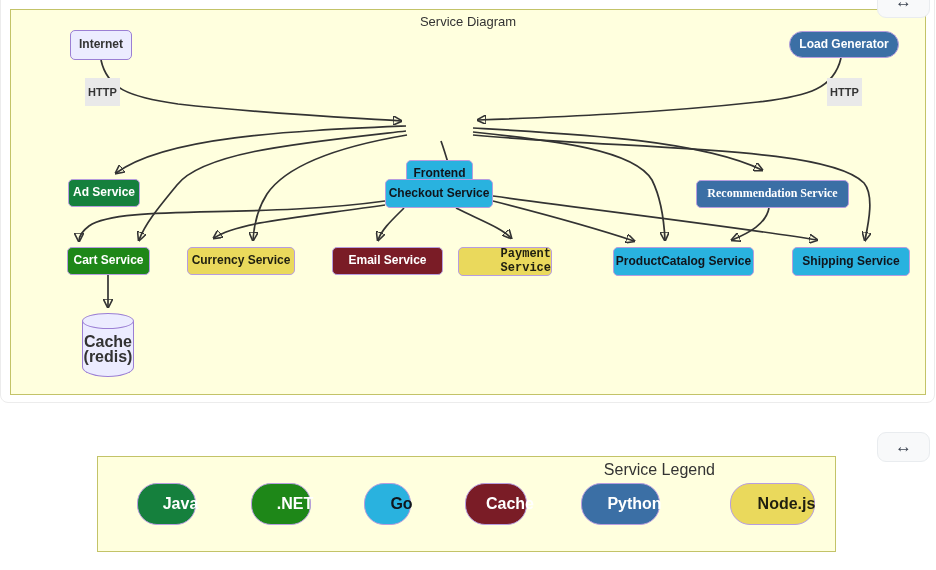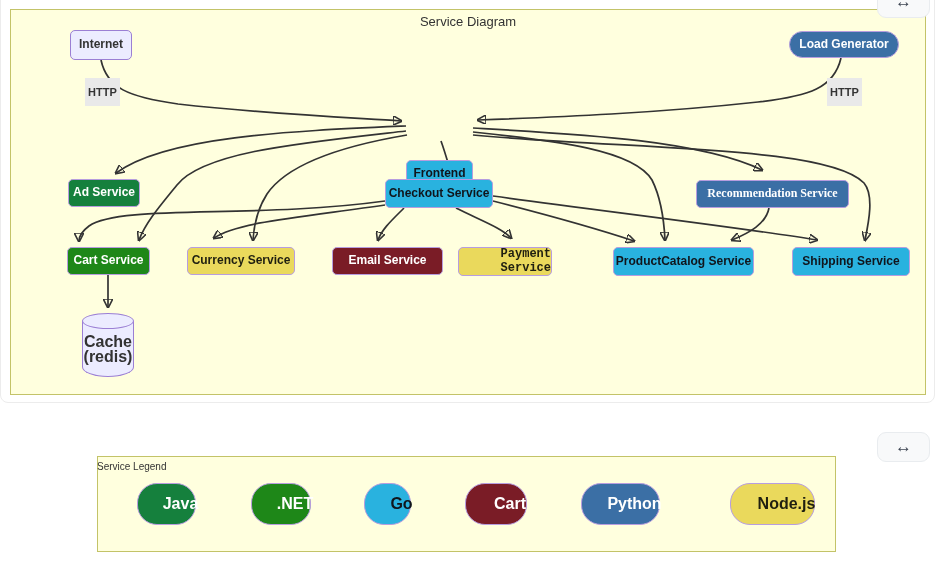--- a/index.html
+++ b/index.html
@@ -38,21 +38,21 @@
 
   
   .edge-label{background:#e9e9e9;color:#333;font-size:11px;font-weight:600;padding:8px 3px;z-index:9;}
 
   
   svg.edges{position:absolute;left:0;top:0;z-index:5;pointer-events:none;}
   svg.edges path{fill:none;stroke:#333333;stroke-width:1.7px;}
 
   
   .legend-box{left:97px;top:456px;width:739px;height:96px;background:#ffffde;border:1px solid #c3c368;}
-  .legend-title{left:97px;top:461px;width:618px;text-align:left;font-size:10px;color:#333;}
+  .legend-title{left:97px;top:461px;width:618px;text-align:right;font-size:16px;color:#333;}
   .legend-item{height:42px;display:flex;align-items:center;justify-content:center;
                font-size:16px;font-weight:600;border:1.3px solid #b79ddf;border-radius:20px;z-index:10;padding-left:28px;}
 </style>
 </head>
 <body>
 
 <div class="abs diagram-card"></div>
 
 <button class="abs expand-btn" style="left:877px;top:-14px;">
   <span>↔</span>
@@ -123,15 +123,15 @@
 <button class="abs expand-btn" style="left:877px;top:432px;height:30px;">
   <span>↔</span>
 </button>
 
 <div class="abs legend-box"></div>
 <div class="abs legend-title">Service Legend</div>
 
 <div class="abs legend-item n-java" style="left:137px;top:483px;width:59px;">Java</div>
 <div class="abs legend-item n-dotnet" style="left:251px;top:483px;width:60px;">.NET</div>
 <div class="abs legend-item n-go" style="left:364px;top:483px;width:47px;">Go</div>
-<div class="abs legend-item n-ruby" style="left:465px;top:483px;width:62px;">Cart</div>
+<div class="abs legend-item n-ruby" style="left:465px;top:483px;width:62px;">Cache</div>
 <div class="abs legend-item n-python" style="left:581px;top:483px;width:79px;">Python</div>
 <div class="abs legend-item n-nodejs" style="left:713px;top:483px;width:85px;margin-left:17px;">Node.js</div>
 
 </body></html>

